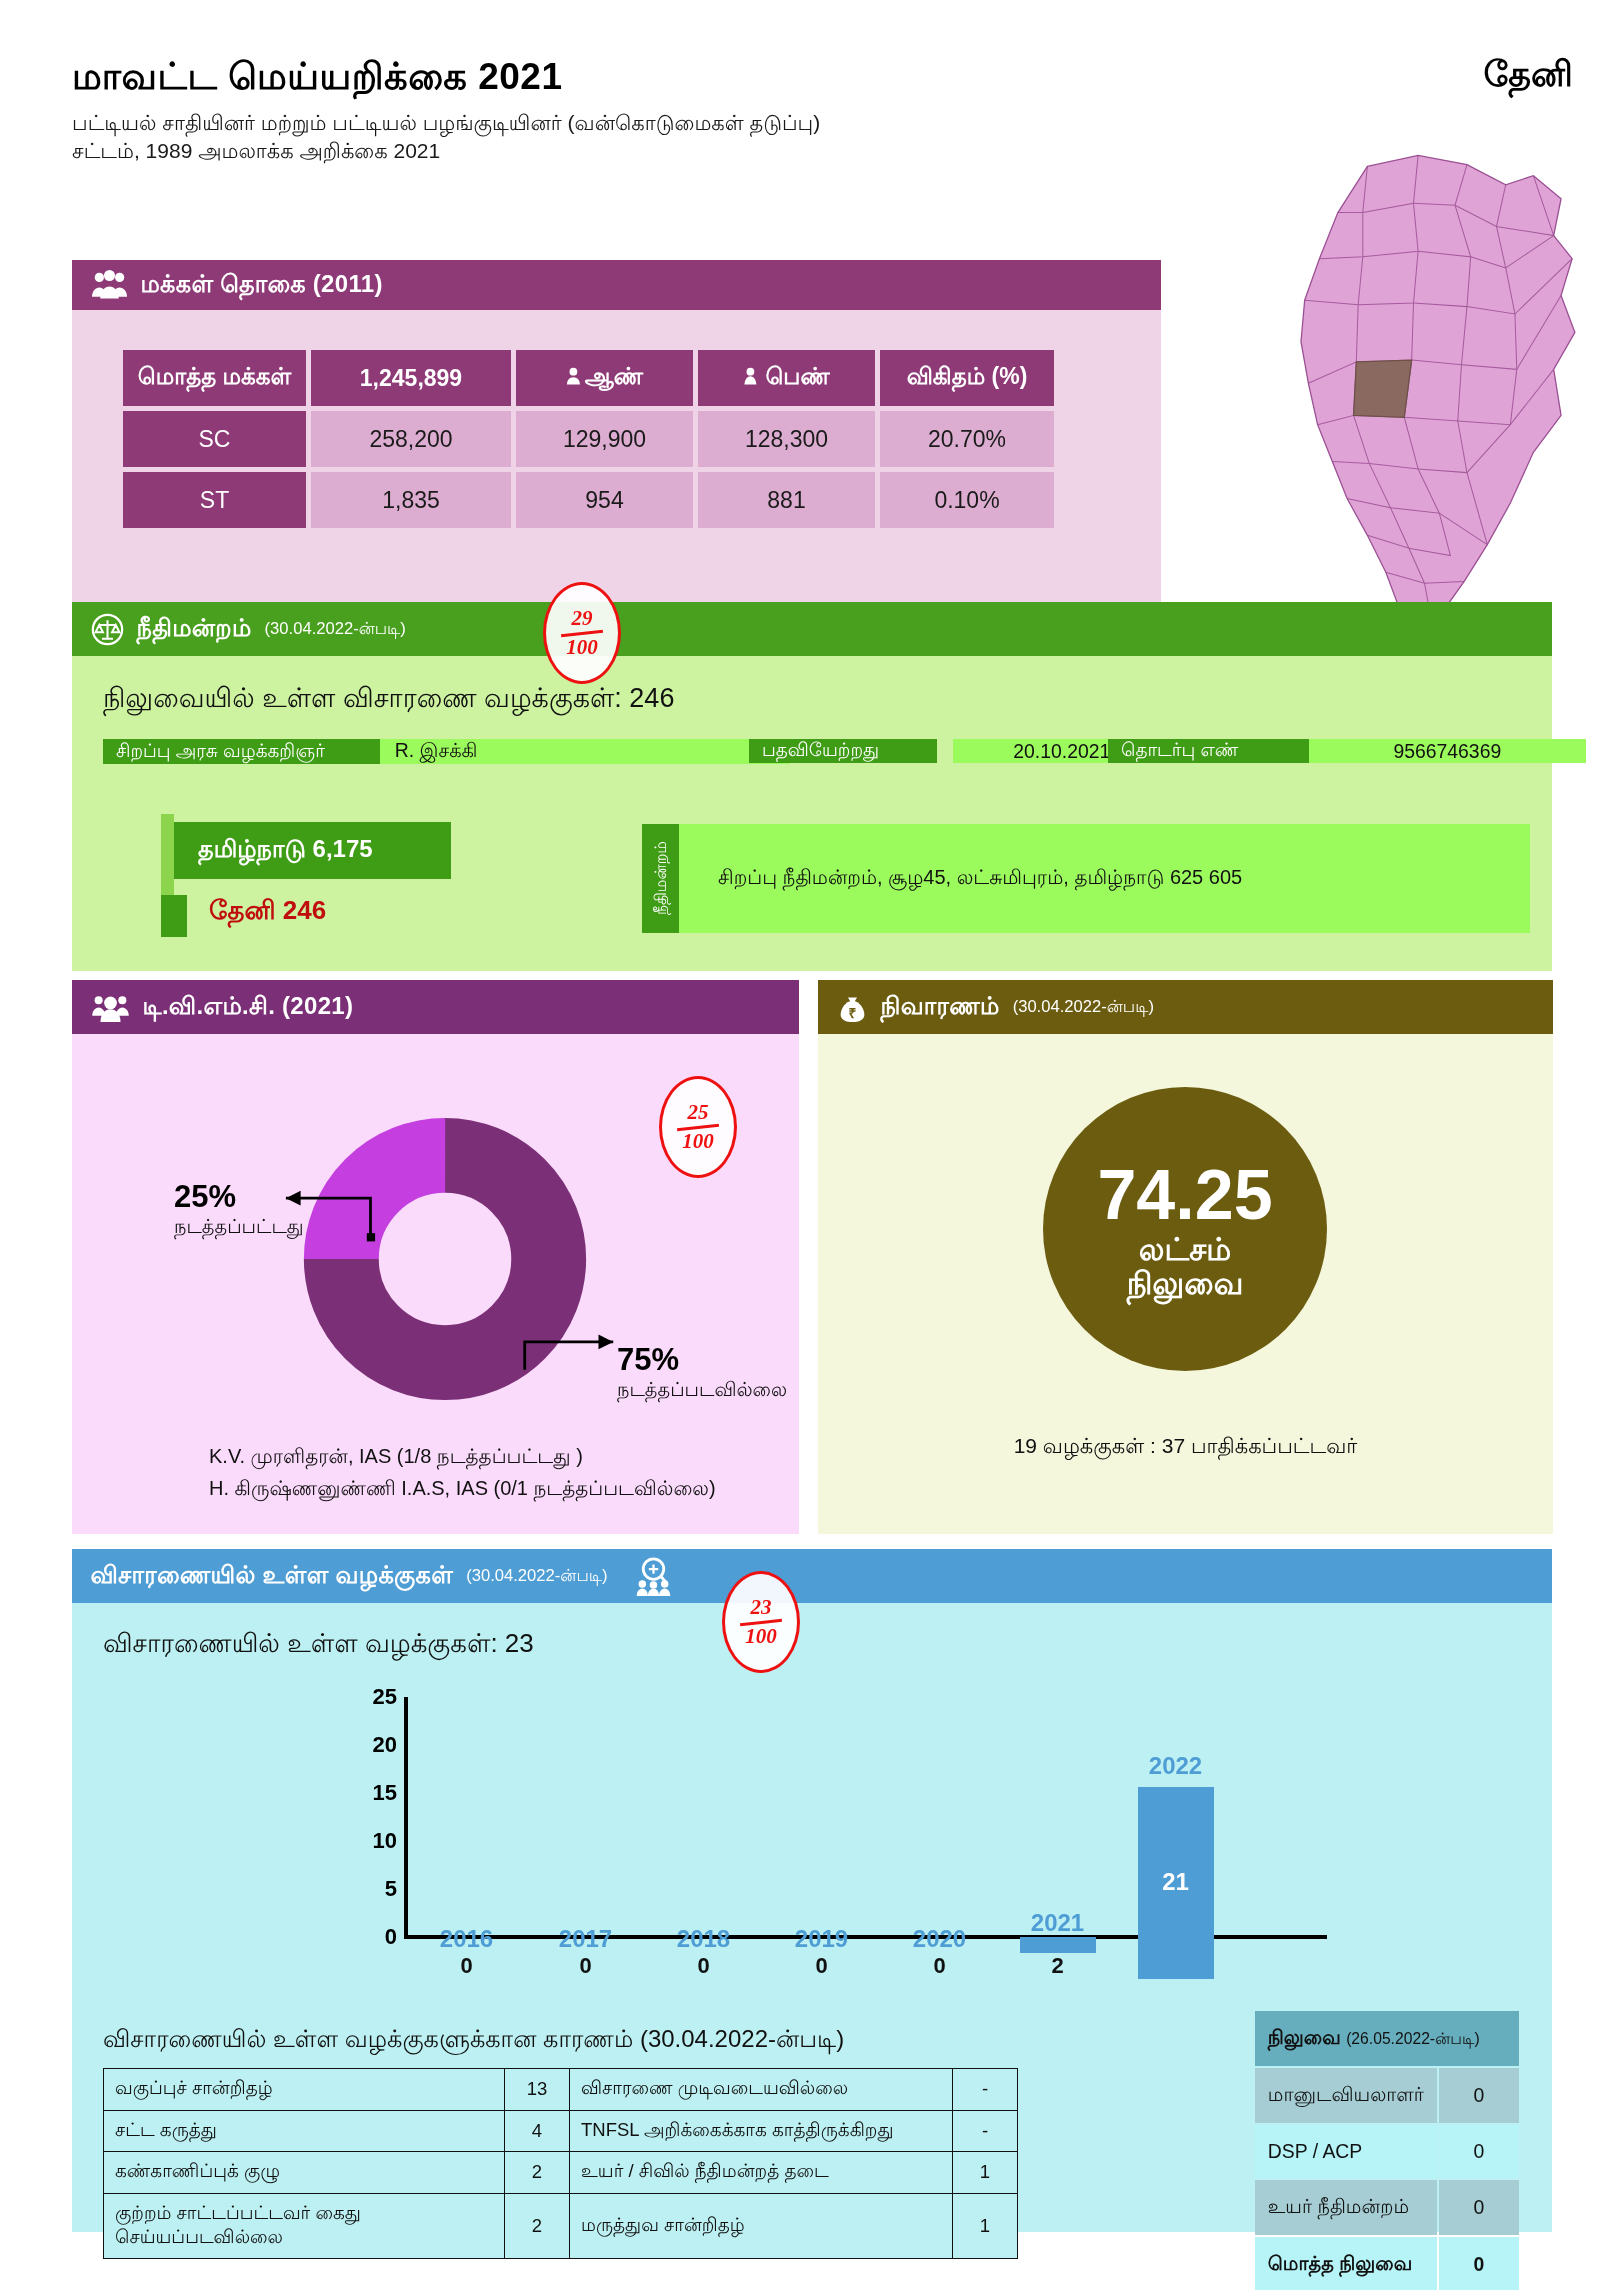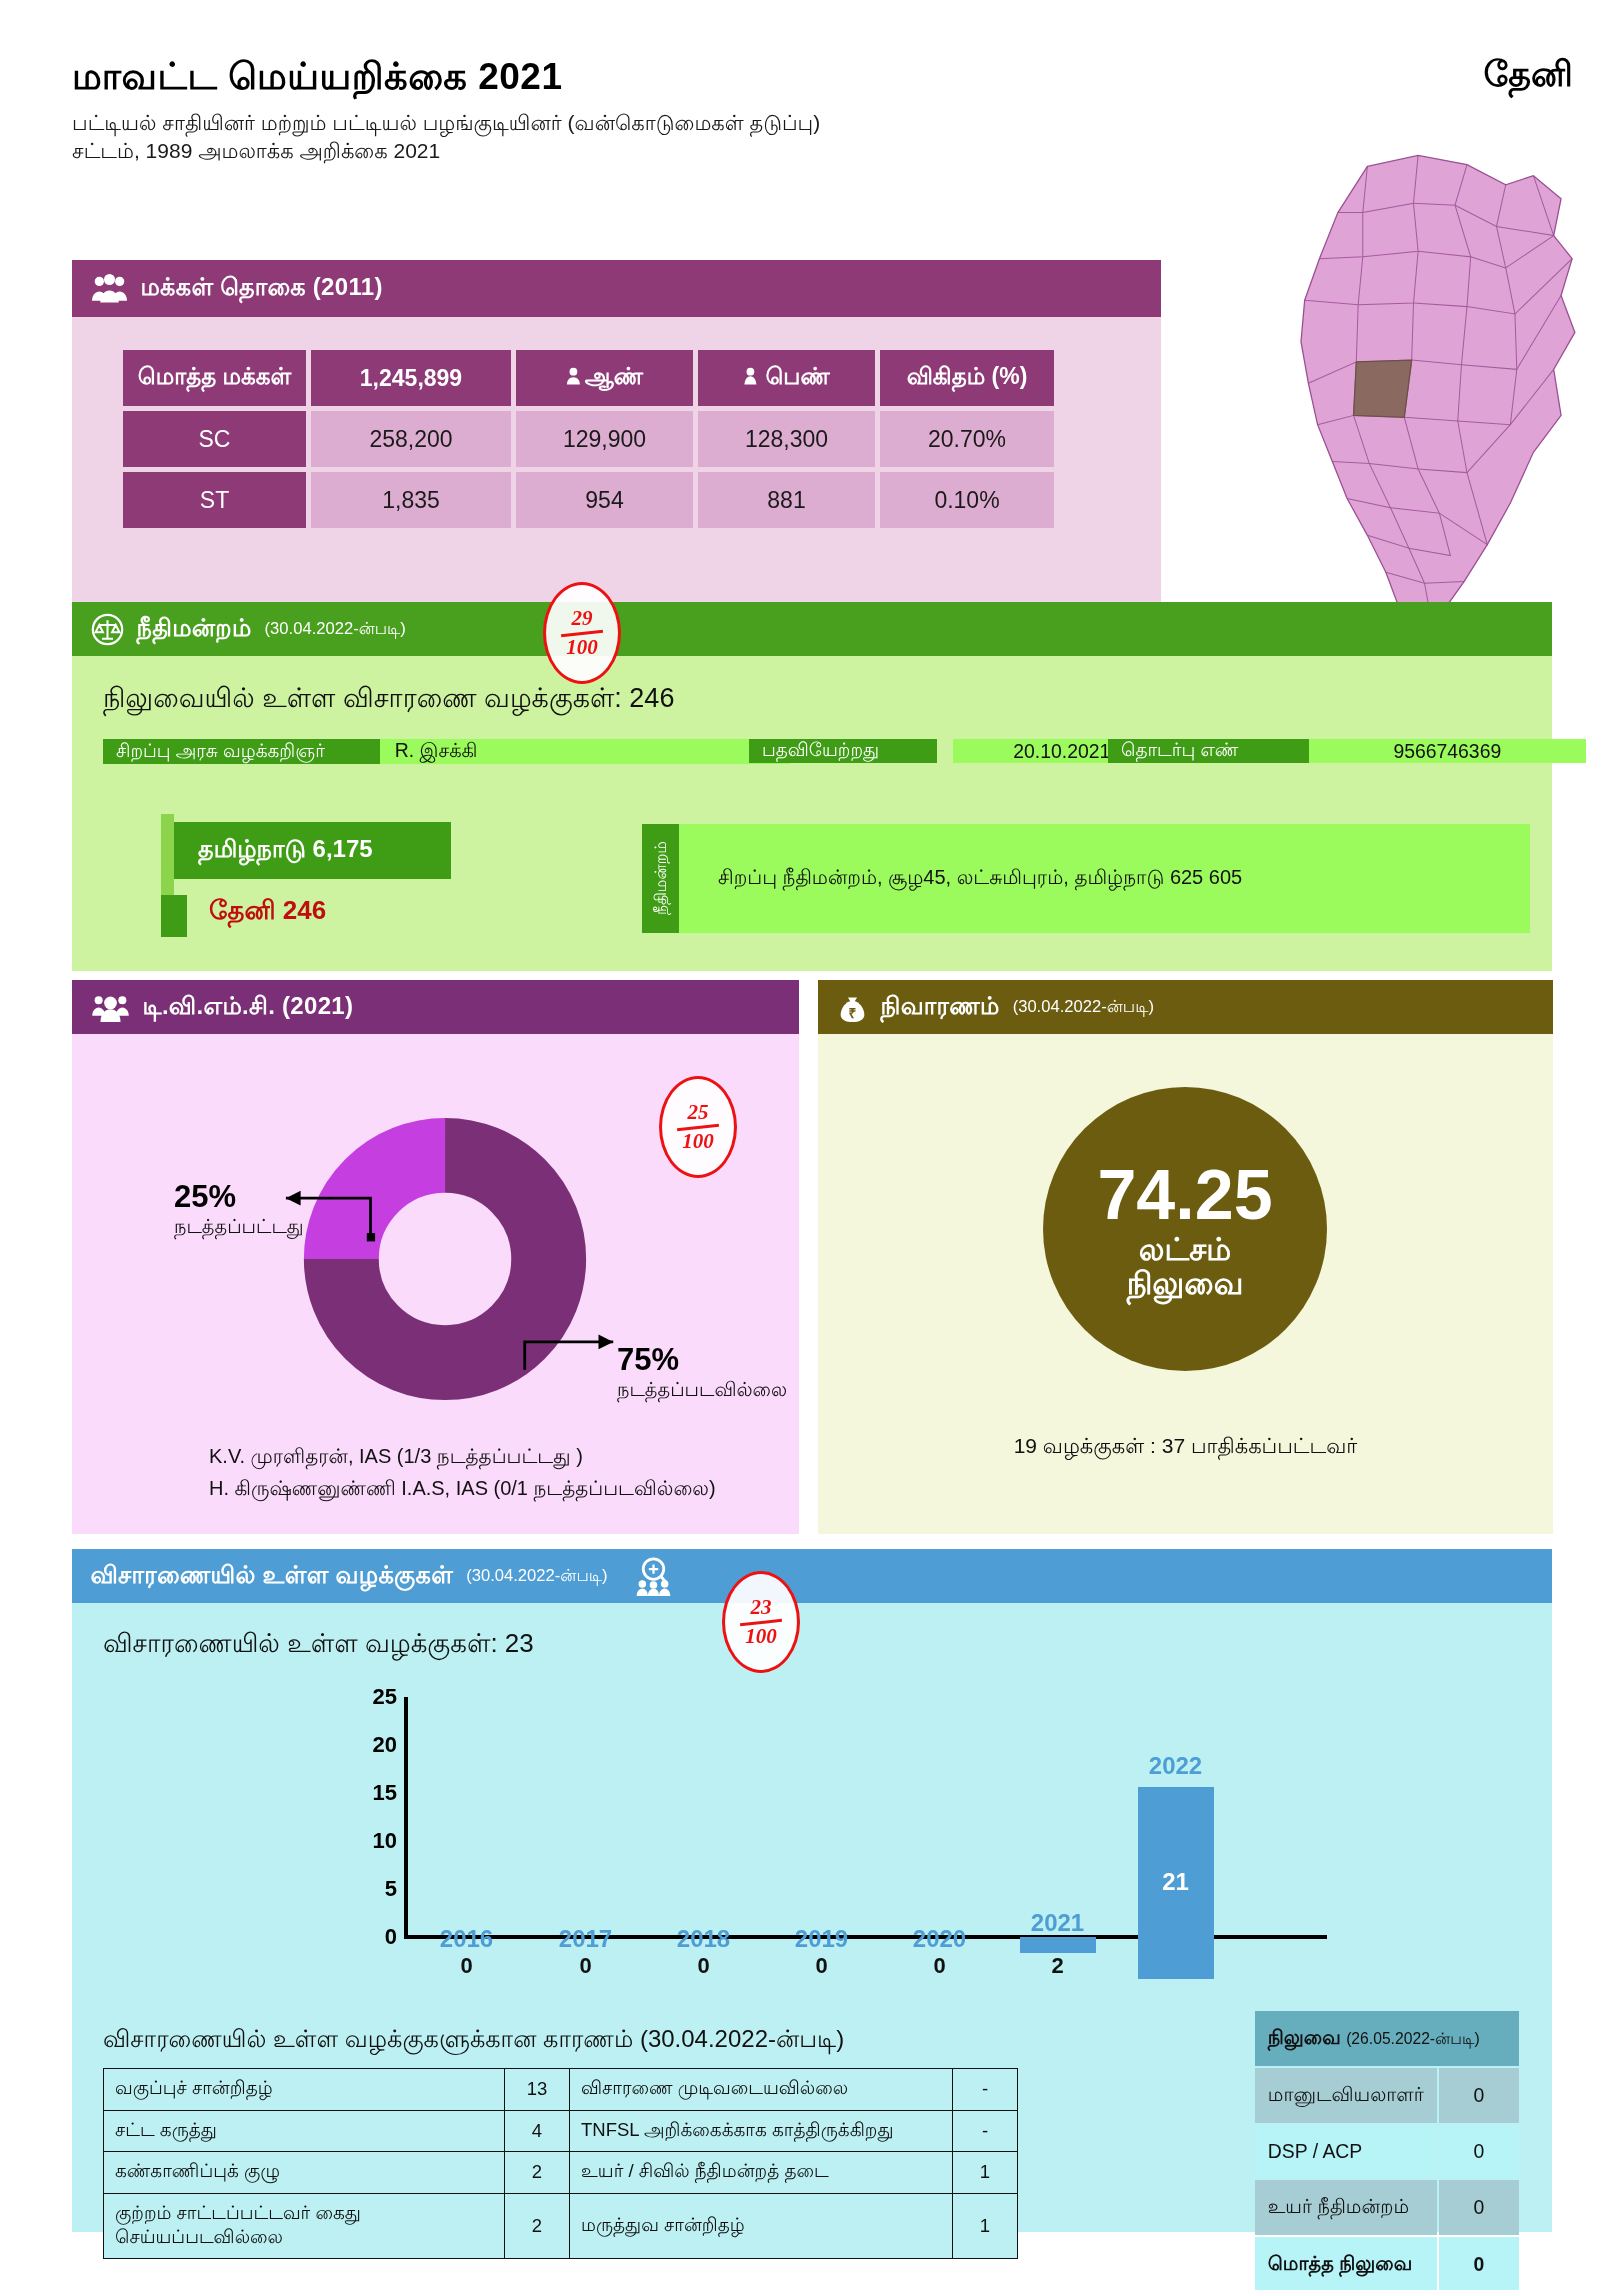--- a/index.html
+++ b/index.html
@@ -19,21 +19,21 @@
 
   
   .bar{display:flex;align-items:center;gap:13px;box-sizing:border-box;
        padding:0 18.5px;color:#fff;font-weight:bold;}
   .bar .ttl{font-size:24px;letter-spacing:0.3px;}
   .bar .date{font-size:16.6px;font-weight:normal;}
   .ic{display:inline-flex;align-items:center;justify-content:center;}
 
   
   #popBox{position:absolute;left:72px;top:260px;width:1089px;height:365px;background:#efd4e8;}
-  #popBar{height:57px;background:#8e3a77;}
+  #popBar{height:50px;background:#8e3a77;}
   #popTable{position:absolute;left:46px;top:85px;}
   table.pop{border-collapse:separate;border-spacing:5.5px 5.5px;}
   table.pop td{height:54px;text-align:center;font-size:23px;}
   table.pop td.h{background:#8e3a77;color:#fff;font-weight:bold;}
   table.pop td.lbl{background:#8e3a77;color:#fff;}
   table.pop td.v{background:#dcadd0;color:#1a1a1a;}
   .w1{width:181px}.w2{width:198px}.w3{width:175px}.w4{width:175px}.w5{width:172px}
 
   
   #mapWrap{position:absolute;right:16.6px;top:148px;width:369px;height:498px;}
@@ -336,21 +336,21 @@
     <div id="p75">
       <div class="big">75%</div>
       <div class="sm">நடத்தப்படவில்லை</div>
     </div>
     <svg style="position:absolute;left:449px;top:338px;" width="107" height="59" viewBox="0 0 116 64">
       <path d="M4 56 L4 26 L100 26" stroke="#000" stroke-width="3" fill="none"></path>
       <path d="M100 26 l-16 -8 v16 z" fill="#000"></path>
     </svg>
 
     <div id="offs">
-      <div>K.V. முரளிதரன், IAS (1/3 நடத்தப்பட்டது )</div>
+      <div>K.V. முரளிதரன், IAS (1/8 நடத்தப்பட்டது )</div>
       <div>H. கிருஷ்ணனுண்ணி I.A.S, IAS (0/1 நடத்தப்படவில்லை)</div>
     </div>
   </div>
 
   <div id="relBox">
     <div id="relBar" class="bar">
       <span class="ic">
         <svg width="31" height="31" viewBox="0 0 34 34">
           <path d="M12 6h10l-3 5h-4z" fill="#fff"></path>
           <path d="M17 10c8 0 13 9 13 15 0 5-5 8-13 8S4 30 4 25c0-6 5-15 13-15z" fill="#fff"></path>

